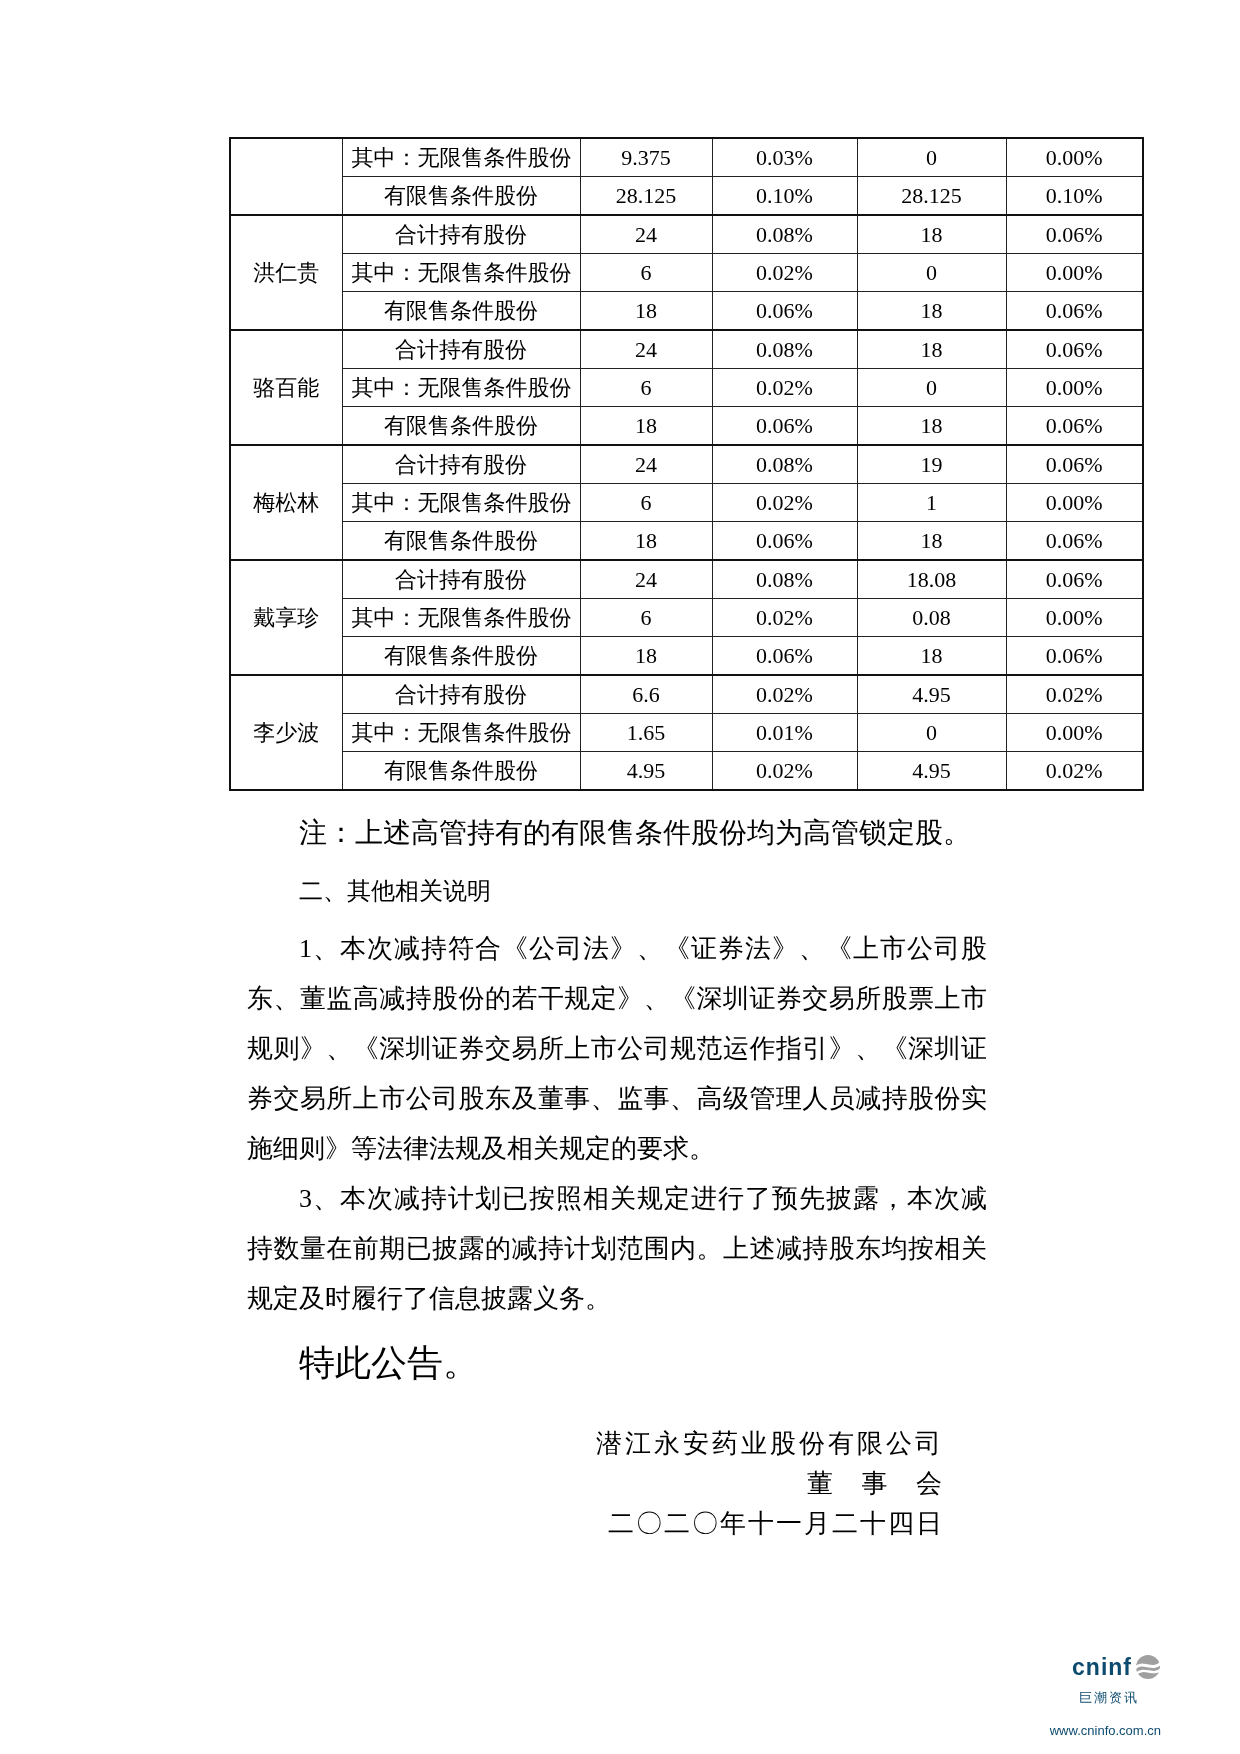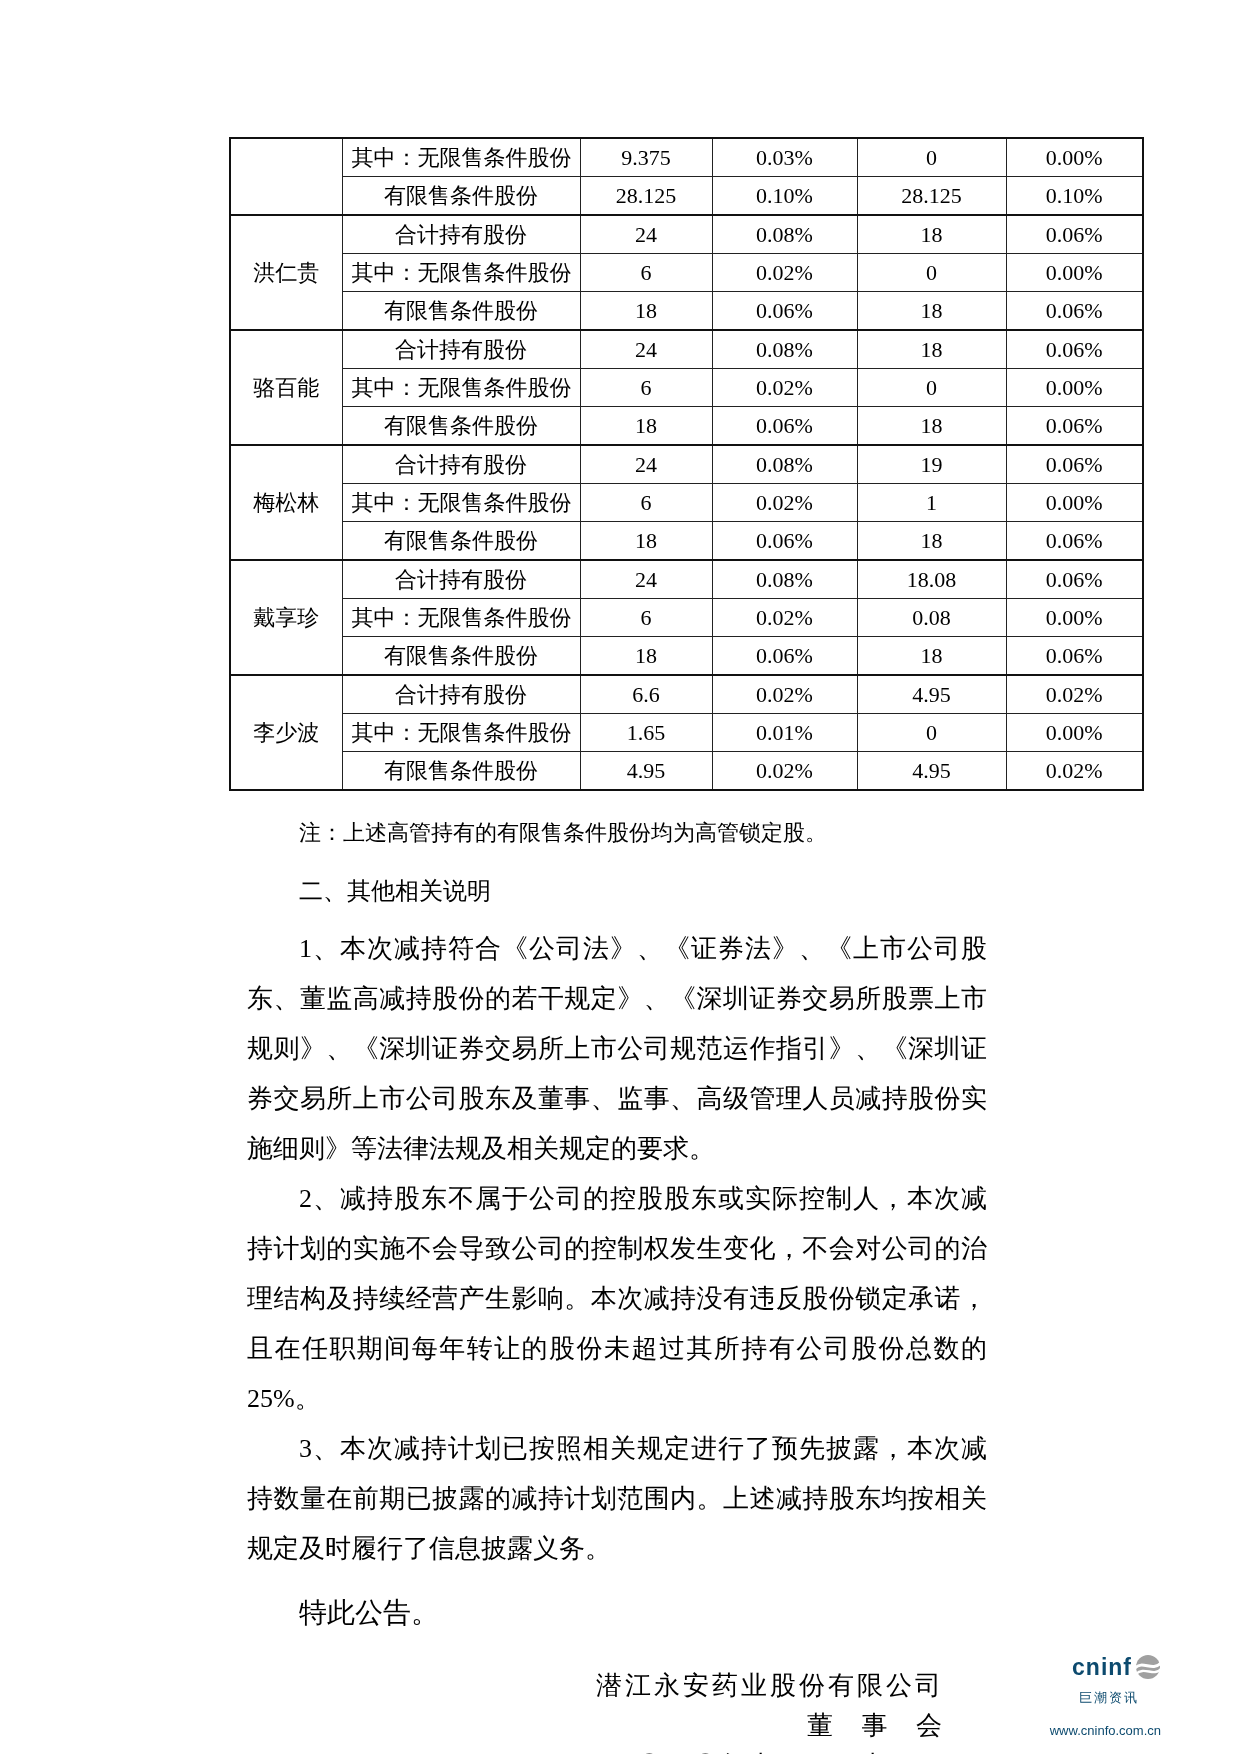--- a/index.html
+++ b/index.html
@@ -33,21 +33,21 @@
     overflow:hidden;
     white-space:nowrap;
   }
   table.holding{border:2px solid #111;}
   table.holding tr.group-start td{border-top:2px solid #111;}
   table.holding td.name-cell{font-size:22px;}
   table.holding td.cat-cell.indent{text-align:left;padding-left:9px;}
   
   .note{
     margin:27px 0 0 0;
-    font-size:22px;
+    font-size:28px;
     line-height:30px;
     text-indent:52px;
   }
   .section-heading{
     margin:26px 0 0 0;
     font-size:24px;
     font-weight:normal;
     line-height:34px;
     text-indent:52px;
   }
@@ -56,21 +56,21 @@
     font-size:26px;
     line-height:50px;
     text-align:justify;
   }
   .body-text p{
     margin:0;
     text-indent:52px;
   }
   .closing{
     margin-top:14px;
-    font-size:28px;
+    font-size:36px;
     line-height:50px;
     text-indent:52px;
   }
   
   .signature{
     margin-top:6px;
     margin-right:43px;
     margin-left:auto;
     width:fit-content;
     display:flex;
@@ -245,21 +245,20 @@
         </tr>
       </tbody>
   </table>
 
   <p class="note">注：上述高管持有的有限售条件股份均为高管锁定股。</p>
 
   <h2 class="section-heading">二、其他相关说明</h2>
 
   <div class="body-text">
     <p>1、本次减持符合《公司法》、《证券法》、《上市公司股东、董监高减持股份的若干规定》、《深圳证券交易所股票上市规则》、《深圳证券交易所上市公司规范运作指引》、《深圳证券交易所上市公司股东及董事、监事、高级管理人员减持股份实施细则》等法律法规及相关规定的要求。</p>
-    <p>2、减持股东不属于公司的控股股东或实际控制人，本次减持计划的实施不会导致公司的控制权发生变化，不会对公司的治理结构及持续经营产生影响。本次减持没有违反股份锁定承诺，且在任职期间每年转让的股份未超过其所持有公司股份总数的 25%。</p>
     <p>3、本次减持计划已按照相关规定进行了预先披露，本次减持数量在前期已披露的减持计划范围内。上述减持股东均按相关规定及时履行了信息披露义务。</p>
   </div>
 
   <p class="closing">特此公告。</p>
 
   <div class="signature">
     <div class="sig-company">潜江永安药业股份有限公司</div>
     <div class="sig-board">董 事 会</div>
     <div class="sig-date">二〇二〇年十一月二十四日</div>
   </div>

